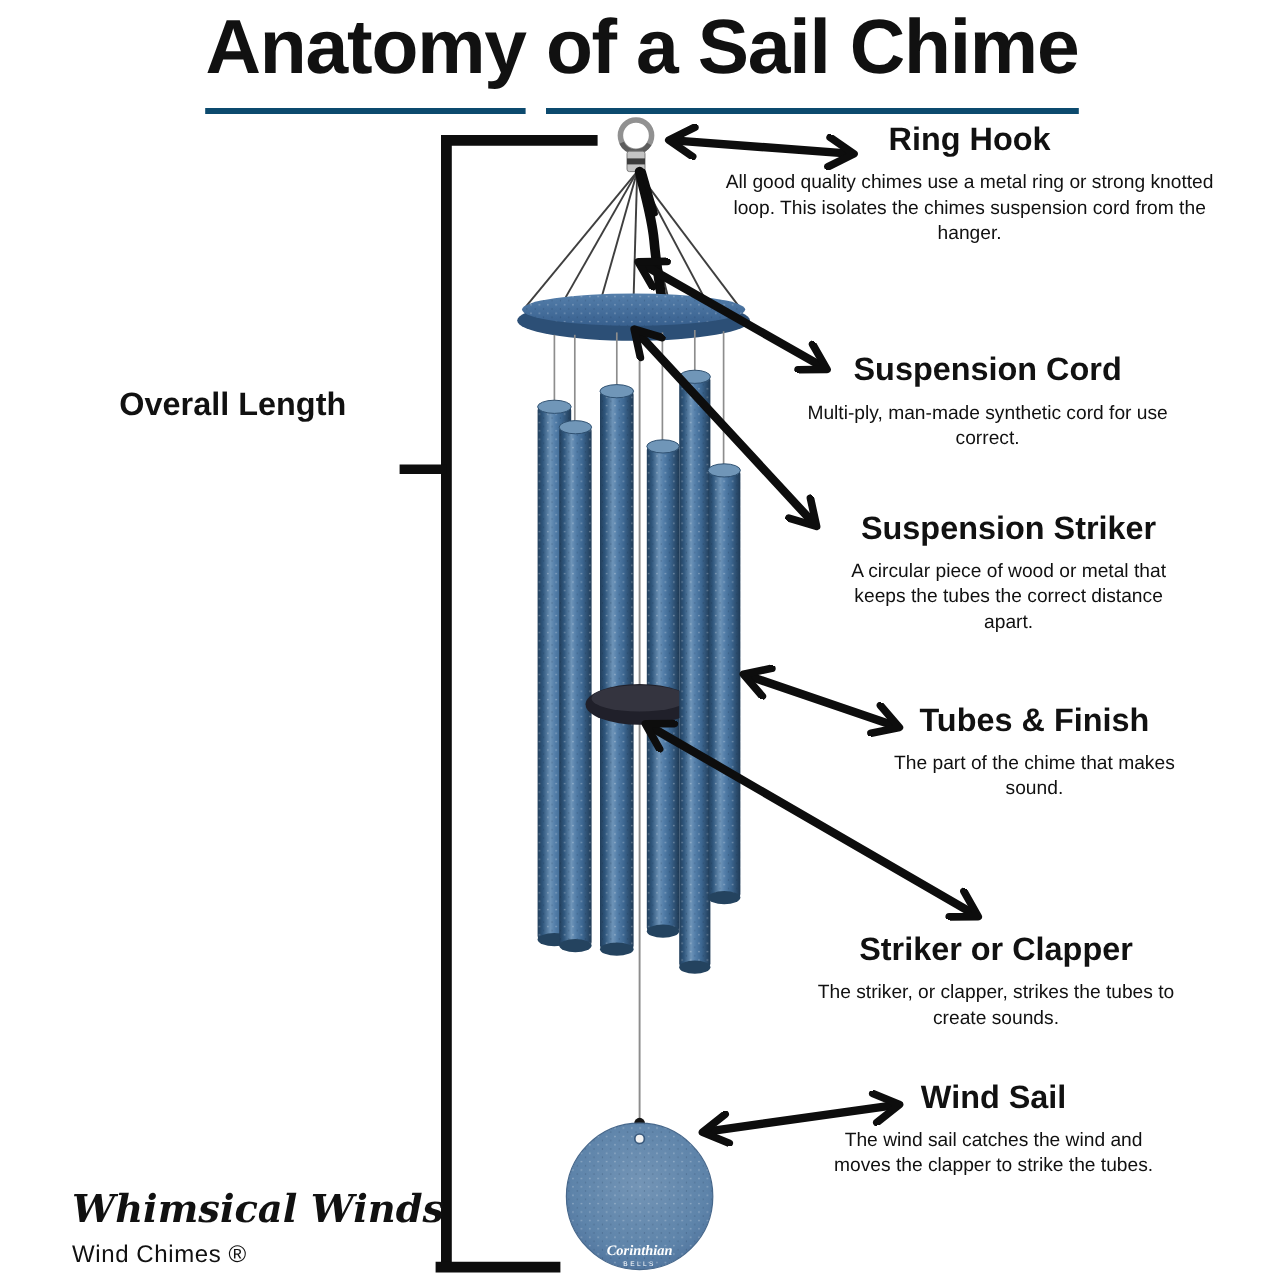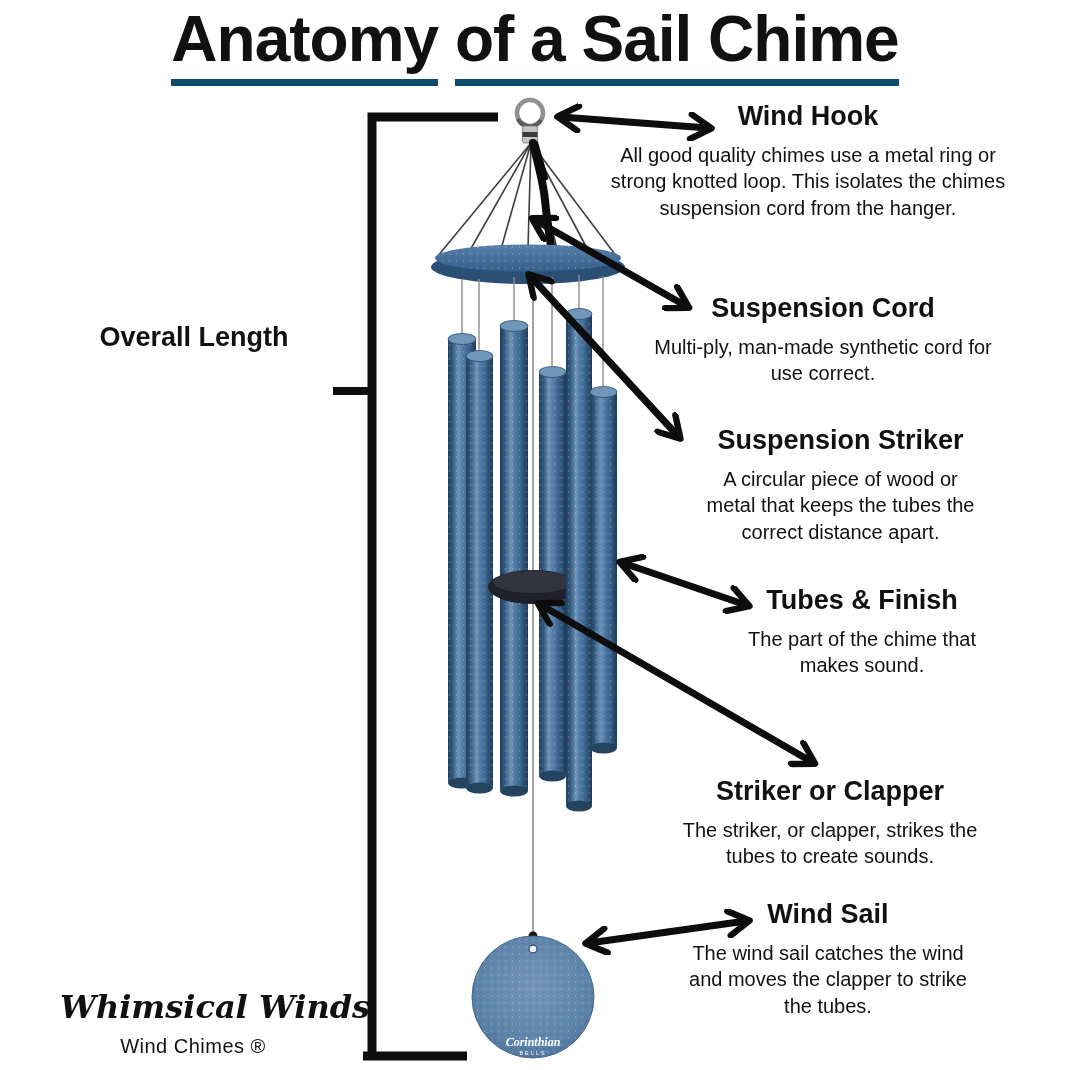--- a/index.html
+++ b/index.html
@@ -18,34 +18,34 @@
     position: absolute;
     top: 6px; left: 0; width: 100%;
     text-align: center;
     font-size: 64px;
     font-weight: bold;
     letter-spacing: -1px;
     line-height: 1.05;
     white-space: nowrap;
   }
   .page-title .u {
-    border-bottom: 7px solid #0c4a6e;
-    padding-bottom: 4px;
+    border-bottom: 5px solid #0c4a6e;
+    padding-bottom: 15px;
   }
   
   .callout { position: absolute; text-align: center; }
   .callout h3 {
     font-size: 27px;
     font-weight: bold;
     white-space: nowrap;
     margin: 0 0 10px 0;
     line-height: 1.1;
   }
   .callout p {
-    font-size: 20px;
+    font-size: 16px;
     line-height: 1.33;
     margin: 0;
   }
   .co-ring      { left: 593px; top: 102px; width: 430px; }
   .co-cord      { left: 648px; top: 294px; width: 350px; }
   .co-platform  { left: 698px; top: 426px; width: 285px; }
   .co-tubes     { left: 727px; top: 586px; width: 270px; }
   .co-striker   { left: 665px; top: 777px; width: 330px; }
   .co-sail      { left: 688px; top: 900px; width: 280px; }
   
@@ -61,21 +61,20 @@
     white-space: nowrap;
   }
   .overall p {
     font-size: 22px;
     line-height: 1.55;
   }
   
   .logo {
     position: absolute;
     left: 60px; top: 990px; width: 266px;
-    text-align: center;
   }
   .logo .logo-name {
     font-family: "DejaVu Serif", "Liberation Serif", serif;
     font-style: italic;
     font-weight: bold;
     font-size: 32px;
     line-height: 1.1;
     white-space: nowrap;
   }
   .logo .logo-sub {
@@ -233,21 +232,21 @@
       <line x1="541" y1="605" x2="812" y2="762" marker-start="url(#ah)" marker-end="url(#ah)"></line>
       <line x1="589" y1="943" x2="746" y2="921" marker-start="url(#ah)" marker-end="url(#ah)"></line>
     </g>
   </svg>
 
   <div class="overall">
     <h3>Overall Length</h3>
   </div>
 
   <div class="callout co-ring">
-    <h3>Wind Hook</h3>
+    <h3>Ring Hook</h3>
     <p>All good quality chimes use a metal ring or strong knotted loop. This isolates the chimes suspension cord from the hanger.</p>
   </div>
 
   <div class="callout co-cord">
     <h3>Suspension Cord</h3>
     <p>Multi-ply, man-made synthetic cord for use correct.</p>
   </div>
 
   <div class="callout co-platform">
     <h3>Suspension Striker</h3>

